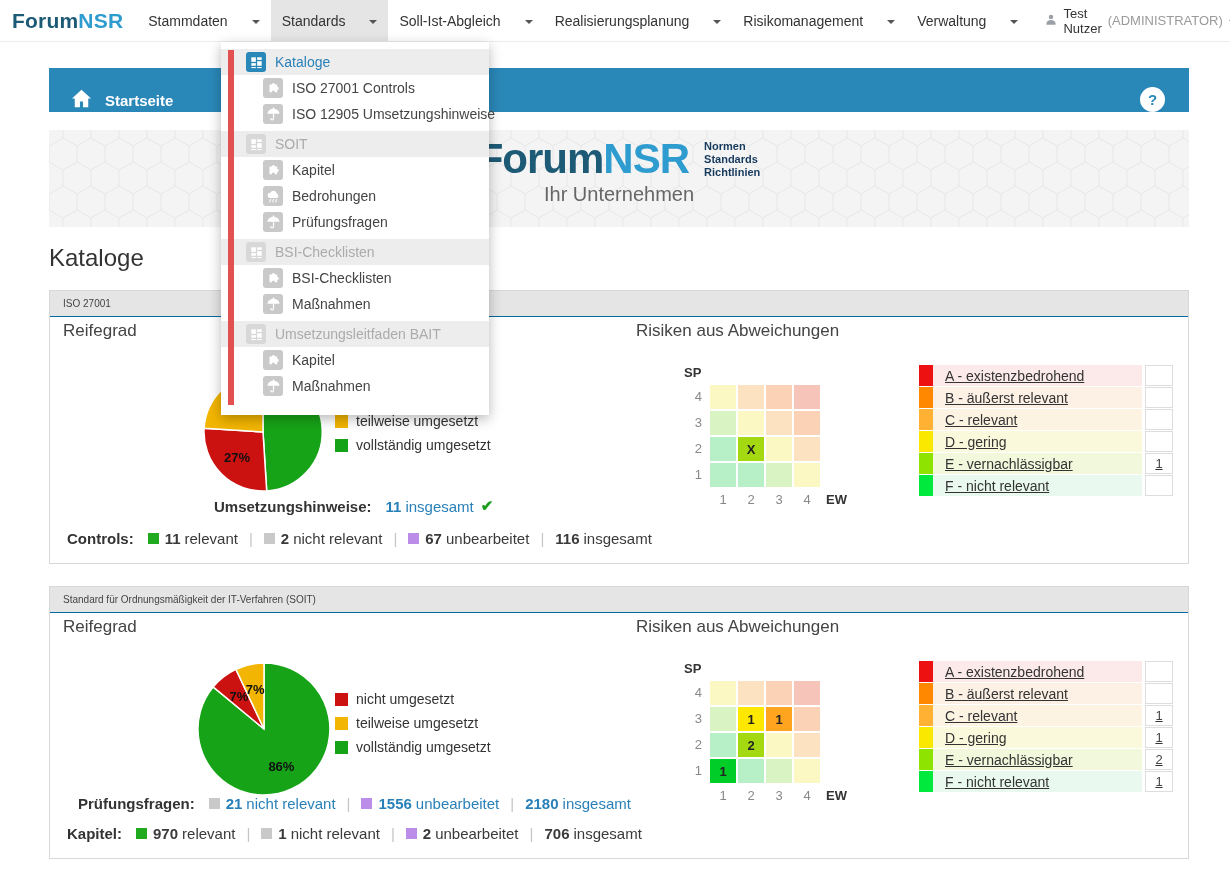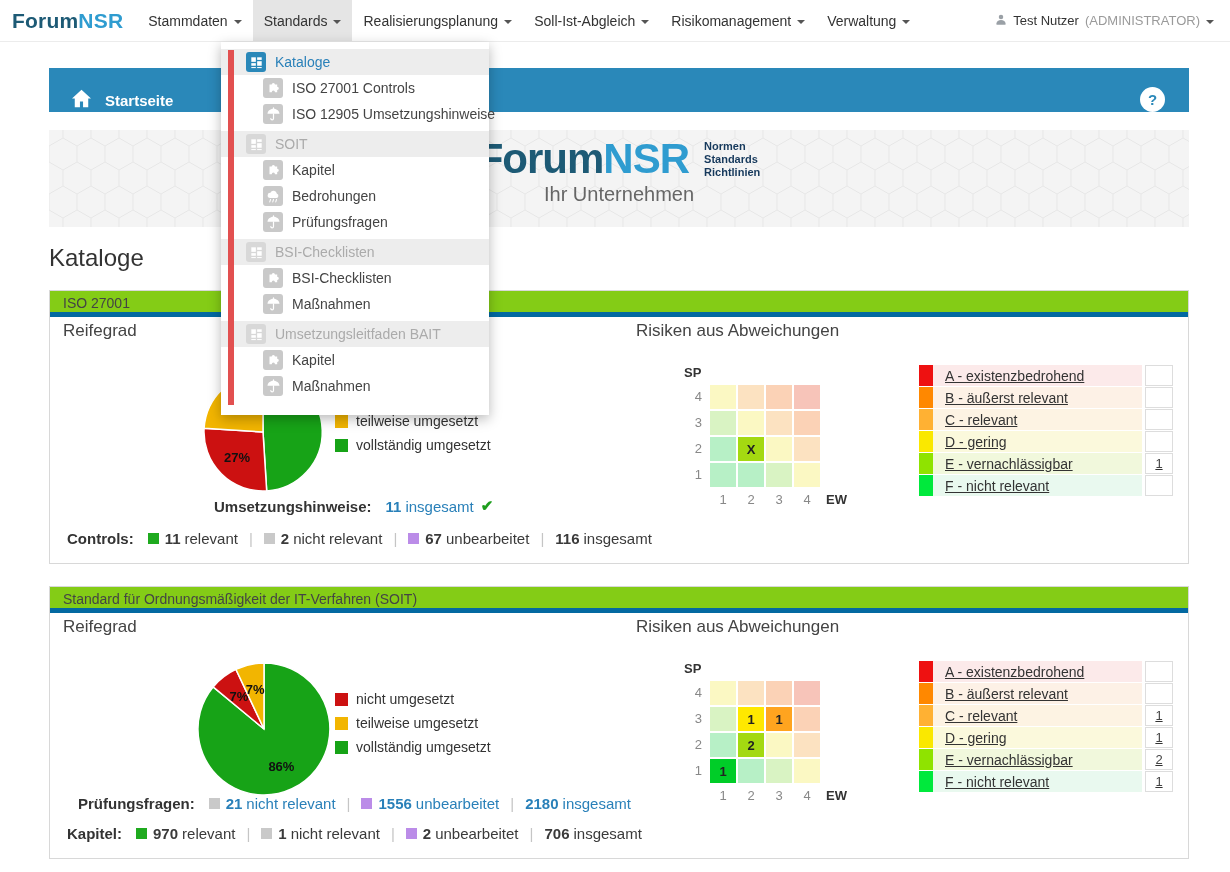--- a/index.html
+++ b/index.html
@@ -6,21 +6,21 @@
   html,body { margin:0; padding:0; }
   body {
     width:1230px; height:872px; position:relative; overflow:hidden;
     background:#fff; font-family:"Liberation Sans", sans-serif; color:#333;
   }
   
   .navbar { position:absolute; left:0; top:0; width:1230px; height:42px; background:#fff;
             border-bottom:1px solid #ececec; display:flex; align-items:stretch; z-index:40; }
   .brand { font-size:21px; font-weight:bold; line-height:42px; padding:0 14px 0 12px; letter-spacing:.2px; cursor:pointer; }
   .brand .p1 { color:#1d5a75; } .brand .p2 { color:#2f9cd0; }
-  .nav-item { display:flex; align-items:center; gap:6px; padding:7px 11px; font-size:14px; color:#333; cursor:pointer; white-space:nowrap; }
+  .nav-item { display:flex; align-items:center; gap:24px; padding:7px 11px; font-size:14px; color:#333; cursor:pointer; white-space:nowrap; }
   .nav-item.active { background:#e5e5e5; }
   .caret { width:0; height:0; border-left:4px solid transparent; border-right:4px solid transparent; border-top:4px solid #555; margin-top:2px; }
   .nav-user { margin-left:auto; display:flex; align-items:center; gap:6px; padding:8px 16px; font-size:13px; color:#333; cursor:pointer; }
   .nav-user .role { color:#9a9a9a; }
 
   
   .dropdown { position:absolute; left:221px; top:42px; width:268px; background:#fff;
               box-shadow:0 4px 12px rgba(0,0,0,.28); padding:7px 0 16px; z-index:50; }
   .dd-redbar { position:absolute; left:7px; top:8px; bottom:10px; width:6px; background:#e25050; z-index:3; }
   .dd-item { display:flex; align-items:center; height:26px; gap:9px; position:relative; font-size:14px; white-space:nowrap; }
@@ -53,21 +53,21 @@
   .logo-text .p1 { color:#1d5a75; } .logo-text .p2 { color:#2f9cd0; }
   .logo-tagline { font-size:11px; font-weight:bold; color:#16395c; line-height:13px; }
   .banner-subtitle { font-size:20px; color:#666; margin-top:1px; }
 
   .page-title { position:absolute; left:49px; top:244px; margin:0; font-size:24px; font-weight:400; color:#333; }
 
   
   .panel { position:absolute; left:49px; width:1140px; background:#fff; border:1px solid #d8d8d8; }
   #panel-0 { top:290px; height:274px; }
   #panel-1 { top:586px; height:273px; }
-  .panel-header { height:26px; background:#84cc16; border-bottom:5px solid #0369a1; font-size:14px; color:#444;
+  .panel-header { height:26px; background:#e5e5e5; border-bottom:1px solid #0369a1; font-size:10px; color:#444;
                   line-height:25px; padding-left:13px; }
   .sec-title { position:absolute; font-size:17px; color:#444; }
   .title-left { left:13px; top:30px; } .title-right { left:586px; top:30px; }
 
   .pie-svg { position:absolute; }
   #pie-0 { left:143px; top:71px; } #pie-1 { left:139px; top:67px; }
   .pie-pct { font-family:"Liberation Sans",sans-serif; font-size:13px; font-weight:bold; fill:#111; }
   .pie-legend { position:absolute; left:285px; }
   #legend-0 { top:94px; } #legend-1 { top:100px; }
   .pie-legend-row { display:flex; align-items:center; height:24px; gap:8px; }
@@ -111,25 +111,25 @@
   <div class="brand"><span class="p1">Forum</span><span class="p2">NSR</span></div>
   <div class="nav-item">
       <span>Stammdaten</span>
       <span class="caret"></span>
     </div>
   <div class="nav-item active">
       <span>Standards</span>
       <span class="caret"></span>
     </div>
   <div class="nav-item">
+      <span>Soll-Ist-Abgleich</span>
+      <span class="caret"></span>
+    </div>
+  <div class="nav-item">
       <span>Realisierungsplanung</span>
-      <span class="caret"></span>
-    </div>
-  <div class="nav-item">
-      <span>Soll-Ist-Abgleich</span>
       <span class="caret"></span>
     </div>
   <div class="nav-item">
       <span>Risikomanagement</span>
       <span class="caret"></span>
     </div>
   <div class="nav-item">
       <span>Verwaltung</span>
       <span class="caret"></span>
     </div>

